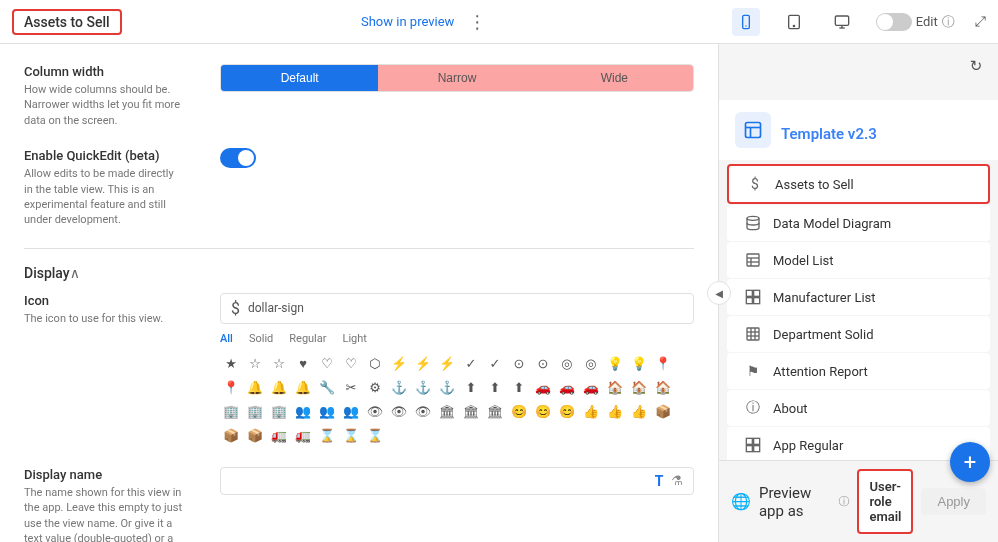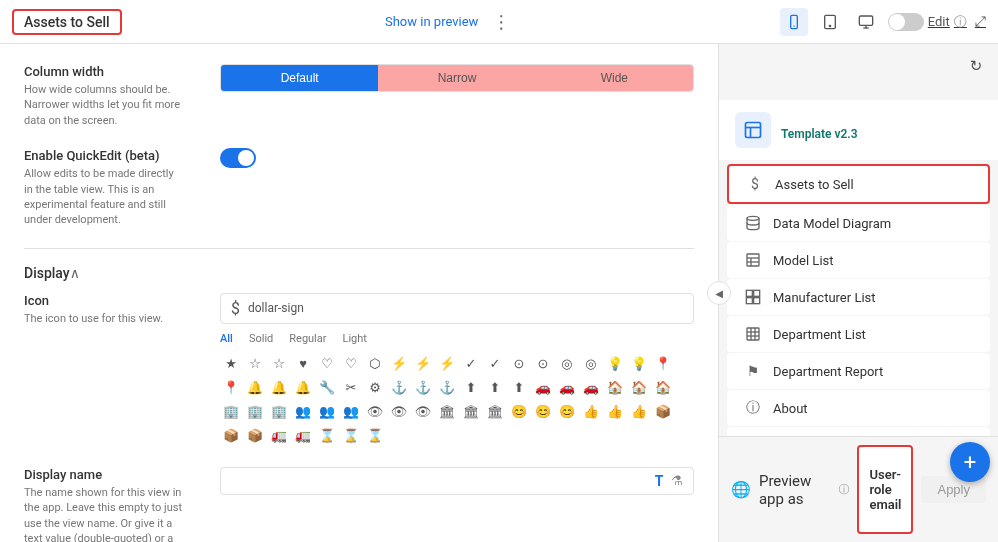--- a/index.html
+++ b/index.html
@@ -5,21 +5,21 @@
     * { box-sizing: border-box; margin: 0; padding: 0; }
     body { font-family: -apple-system, BlinkMacSystemFont, 'Segoe UI', Roboto, sans-serif; font-size: 13px; background: #f8f8f8; color: #333; width: 998px; height: 542px; overflow: hidden; display: flex; flex-direction: column; }
 
     
     .top-bar { display: flex; align-items: center; justify-content: space-between; padding: 0 12px; height: 44px; background: #fff; border-bottom: 1px solid #e0e0e0; flex-shrink: 0; }
     .top-bar-left { display: flex; align-items: center; gap: 8px; }
     .view-title-box { border: 2px solid #e53935; border-radius: 4px; padding: 3px 10px; font-size: 14px; font-weight: 500; color: #333; }
     .top-bar-center { display: flex; align-items: center; gap: 8px; }
     .show-in-preview { color: #1a73e8; font-size: 13px; cursor: pointer; }
     .dots-btn { color: #666; cursor: pointer; font-size: 18px; padding: 2px 6px; }
-    .top-bar-right { display: flex; align-items: center; gap: 8px; text-decoration: underline; }
+    .top-bar-right { display: flex; align-items: center; gap: 20px; }
     .device-btn { width: 28px; height: 28px; display: flex; align-items: center; justify-content: center; border-radius: 4px; cursor: pointer; color: #555; border: none; background: transparent; }
     .device-btn.active { background: #e8f0fe; color: #1a73e8; }
     .toggle-group { display: flex; align-items: center; gap: 4px; }
     .toggle-switch { width: 36px; height: 18px; background: #ccc; border-radius: 9px; position: relative; cursor: pointer; }
     .toggle-switch::after { content: ''; position: absolute; left: 1px; top: 1px; width: 16px; height: 16px; background: #fff; border-radius: 50%; }
     .edit-label { font-size: 13px; color: #555; }
     .info-icon { color: #999; font-size: 13px; }
     .open-icon { color: #555; font-size: 14px; cursor: pointer; }
 
     
@@ -68,39 +68,39 @@
     .input-icon-T { color: #1a73e8; font-weight: bold; font-size: 14px; cursor: pointer; }
     .input-icon-fx { color: #888; font-size: 13px; cursor: pointer; }
 
     
     .right-panel { width: 280px; flex-shrink: 0; background: #f5f5f5; border-left: 1px solid #e0e0e0; position: relative; display: flex; flex-direction: column; }
     .right-panel-inner { flex: 1; overflow-y: auto; padding: 12px 0; }
 
     
     .sidebar-header { padding: 12px 16px; display: flex; align-items: center; gap: 10px; background: #fff; margin-bottom: 4px; }
     .sidebar-icon-box { width: 36px; height: 36px; background: #e8f0fe; border-radius: 6px; display: flex; align-items: center; justify-content: center; color: #1a73e8; font-size: 16px; flex-shrink: 0; }
-    .sidebar-header-title { font-size: 12px; font-weight: 600; color: #0f766e; margin-top: 7px; }
+    .sidebar-header-title { font-size: 15px; font-weight: 600; color: #3b82f6; margin-top: 7px; }
 
     
     .sidebar-item { display: flex; align-items: center; gap: 10px; padding: 8px 16px; cursor: pointer; background: #fff; border-radius: 4px; margin: 1px 8px; }
     .sidebar-item.active { border: 2px solid #e53935; border-radius: 4px; }
     .sidebar-item-icon { width: 20px; height: 20px; display: flex; align-items: center; justify-content: center; color: #666; font-size: 14px; flex-shrink: 0; }
     .sidebar-item-label { font-size: 13px; color: #333; }
 
     
     .expand-arrow { position: absolute; left: -12px; top: 50%; transform: translateY(-50%); width: 24px; height: 24px; background: #fff; border: 1px solid #e0e0e0; border-radius: 12px; display: flex; align-items: center; justify-content: center; cursor: pointer; font-size: 10px; color: #666; }
 
     
     .logout-row { padding: 12px 16px; text-align: right; }
 
     
     .bottom-bar { padding: 8px 12px; display: flex; align-items: center; gap: 8px; background: #f5f5f5; border-top: 1px solid #e0e0e0; }
     .preview-label { font-size: 15px; color: #333; }
     .info-circle { color: #999; font-size: 11px; }
-    .preview-email-box { border: 2px solid #e53935; border-radius: 4px; padding: 20px 10px; font-size: 13px; font-weight: 600; color: #333; background: #fff; flex: 1; }
+    .preview-email-box { border: 2px solid #e53935; border-radius: 4px; padding: 8px 10px; font-size: 13px; font-weight: 600; color: #333; background: #fff; flex: 1; }
     .apply-btn { padding: 6px 16px; background: #f0f0f0; color: #999; border: none; border-radius: 4px; font-size: 13px; cursor: pointer; }
     .globe-icon { color: #555; font-size: 16px; }
 
     
     .fab { width: 40px; height: 40px; background: #1a73e8; border-radius: 50%; display: flex; align-items: center; justify-content: center; color: #fff; font-size: 22px; cursor: pointer; position: absolute; bottom: 60px; right: 8px; box-shadow: 0 2px 6px rgba(0,0,0,0.3); }
 
     
     .right-top-icons { display: flex; align-items: center; gap: 4px; padding: 8px; justify-content: flex-end; }
     .r-icon { width: 28px; height: 28px; display: flex; align-items: center; justify-content: center; cursor: pointer; border-radius: 4px; color: #555; font-size: 15px; }
   </style>
@@ -351,26 +351,26 @@
       <div class="sidebar-item">
         <span class="sidebar-item-icon">
           <svg width="16" height="16" viewBox="0 0 24 24" fill="none" stroke="#666" stroke-width="2">
               <rect x="3" y="3" width="18" height="18" rx="1"></rect>
               <line x1="3" y1="9" x2="21" y2="9"></line>
               <line x1="3" y1="15" x2="21" y2="15"></line>
               <line x1="9" y1="3" x2="9" y2="21"></line>
               <line x1="15" y1="3" x2="15" y2="21"></line>
             </svg>
         </span>
-        <span class="sidebar-item-label">Department List</span>
+        <span class="sidebar-item-label">Department Solid</span>
       </div>
 
       <div class="sidebar-item">
         <span class="sidebar-item-icon">⚑</span>
-        <span class="sidebar-item-label">Department Report</span>
+        <span class="sidebar-item-label">Attention Report</span>
       </div>
 
       <div class="sidebar-item">
         <span class="sidebar-item-icon">ⓘ</span>
         <span class="sidebar-item-label">About</span>
       </div>
 
       <div class="sidebar-item">
         <span class="sidebar-item-icon">
           <svg width="16" height="16" viewBox="0 0 24 24" fill="none" stroke="#666" stroke-width="2">

